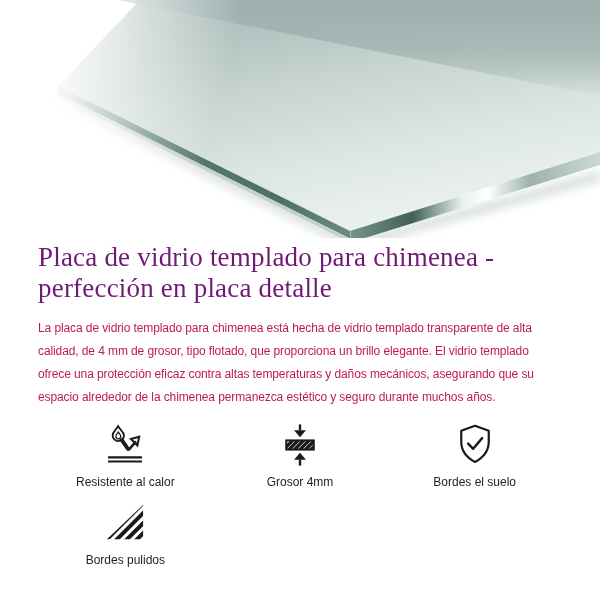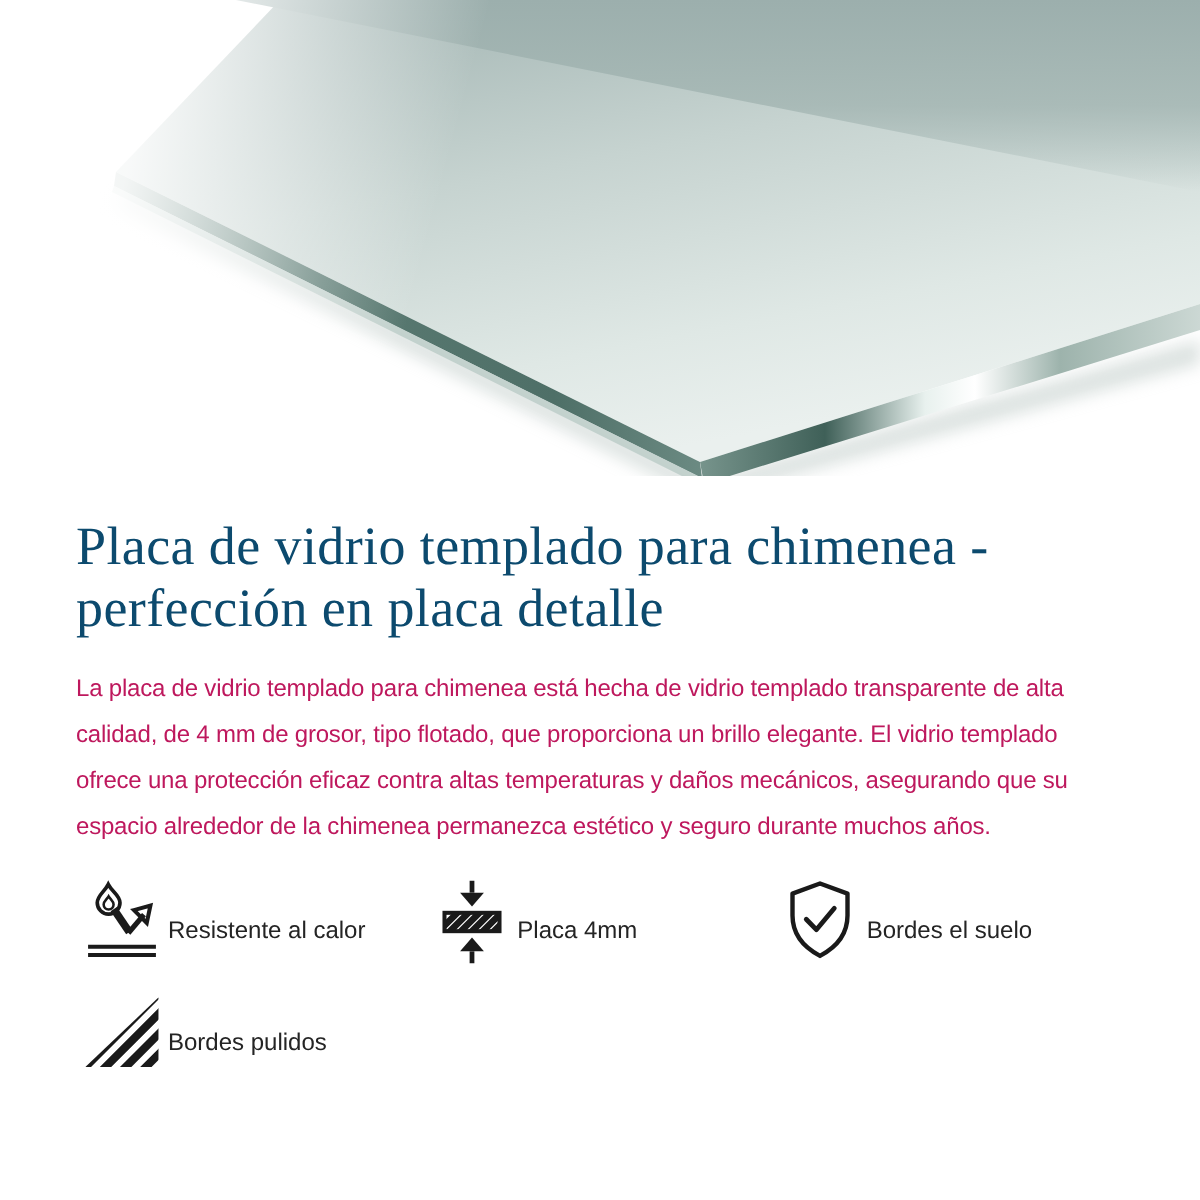--- a/index.html
+++ b/index.html
@@ -9,39 +9,39 @@
     -webkit-font-smoothing:antialiased;
   }
   .hero{width:600px;height:238px;display:block;}
   .content{padding:0 38px;}
   h1.title{
     font-family:"Liberation Serif", serif;
     font-weight:400;
     font-size:27px;
     line-height:1.16;
     letter-spacing:.2px;
-    color:#0c4a6e;
-    margin:20px 0 12px 0;
+    color:#701a75;
+    margin:4px 0 12px 0;
   }
   p.desc{
     font-size:12px;
     line-height:23px;
     color:#be185d;
     letter-spacing:-.1px;
     margin:0 0 14px 0;
     max-width:532px;
   }
   .features{
     display:grid;
     grid-template-columns:1fr 1fr 1fr;
     row-gap:12px;
     margin-top:8px;
   }
   .feature{
-    display:flex;flex-direction:row;align-items:center;
+    display:flex;flex-direction:column;align-items:center;
   }
   .feature svg{width:46px;height:44px;display:block;}
   .feature .flabel{
     font-size:12px;color:#242424;margin-top:8px;white-space:nowrap;
   }
   .ic{stroke:#1a1a1a;fill:none;}
 </style>
 </head>
 <body>
 
@@ -127,21 +127,21 @@
         </defs>
         <path class="ic" stroke-width="2.6" d="M24 1.5 V8"></path>
         <polygon points="17.5,8 30.5,8 24,15.5" fill="#1a1a1a"></polygon>
         <path class="ic" stroke-width="2.6" d="M24 46.5 V40"></path>
         <polygon points="17.5,40 30.5,40 24,32.5" fill="#1a1a1a"></polygon>
         <g clip-path="url(#barClip)">
           <path class="ic" stroke-width="3.6" d="M4 31 L18 17 M10 31 L24 17 M16 31 L30 17 M22 31 L36 17 M28 31 L42 17 M34 31 L48 17"></path>
         </g>
         <rect class="ic" stroke-width="2.2" x="9" y="19" width="30" height="10"></rect>
       </svg>
-      <div class="flabel">Placa 4mm</div>
+      <div class="flabel">Grosor 4mm</div>
     </div>
 
     <div class="feature">
       <svg viewBox="0 0 48 48">
         <path class="ic" stroke-width="2.4" stroke-linejoin="round" d="M24 3 L39 8.5 V20.5 C39 30.5 33.5 37.5 24 42.5 C14.5 37.5 9 30.5 9 20.5 V8.5 Z"></path>
         <path class="ic" stroke-width="2.6" stroke-linecap="round" stroke-linejoin="round" d="M16.5 22.5 L22 28.2 L31.8 16.5"></path>
       </svg>
       <div class="flabel">Bordes el suelo</div>
     </div>
 

